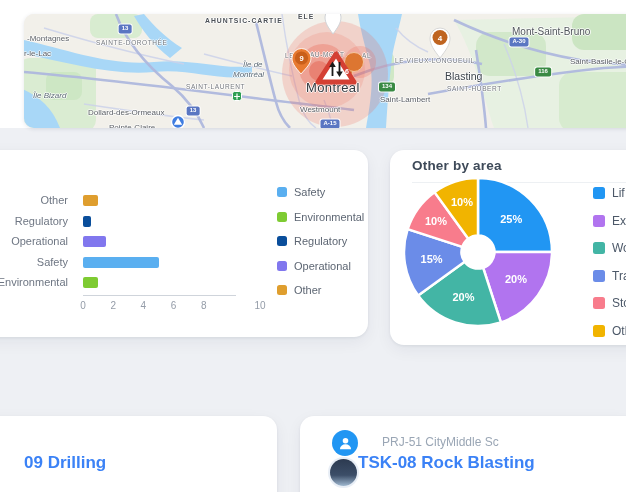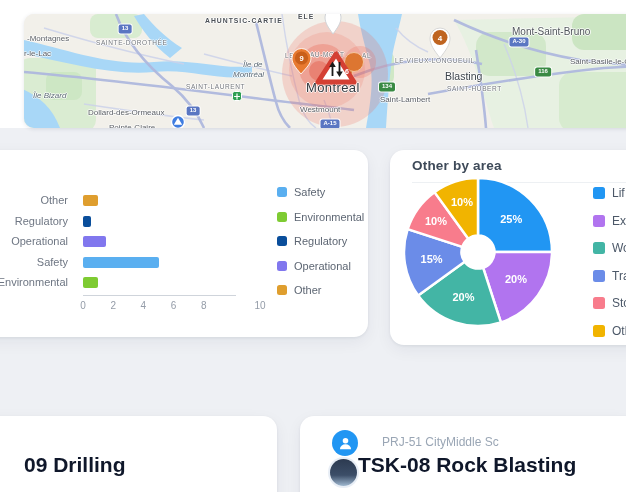--- a/index.html
+++ b/index.html
@@ -46,21 +46,21 @@
   .li{display:flex;align-items:center;gap:7px;white-space:nowrap}
   #bar-legend .li{height:12px;margin-bottom:12.5px;font-size:11px;color:#5d6673}
   #pie-legend .li{height:14px;margin-bottom:13.6px;font-size:12px;color:#4c5868}
   .sw{display:inline-block;border-radius:2.5px;flex:none}
   #bar-legend .sw{width:10px;height:10px}
   #pie-legend .sw{width:12px;height:12px}
   #donut{position:absolute;left:6px;top:20px}
   .slice-label{font-size:11px;font-weight:bold;fill:#fff}
   
   .task .proj{position:absolute;font-size:12px;color:#9aa6b5}
-  .task .task-title{position:absolute;font-size:21px;font-weight:bold;color:#0f172a}
+  .task .task-title{position:absolute;font-size:17px;font-weight:bold;color:#3b82f6}
   #task-left{left:-30px;top:416px;width:307px;height:100px}
   #task-left .proj{left:52px;top:19px}
   #task-left .task-title{left:54px;top:37px}
   #task-right{left:300px;top:416px;width:340px;height:100px}
   #task-right .proj{left:82px;top:19px}
   #task-right .task-title{left:58px;top:37px}
   .task-icon{position:absolute;left:32px;top:14px;width:26px;height:26px;border-radius:50%;
       background:#2196f3;display:flex;align-items:center;justify-content:center}
   .avatar{position:absolute;left:30px;top:43px;width:27px;height:27px;border-radius:50%;
       background:linear-gradient(180deg,#2c3a50 0%,#3c4e68 60%,#9fb8d0 100%);box-shadow:0 0 0 2px #e8eef6}

